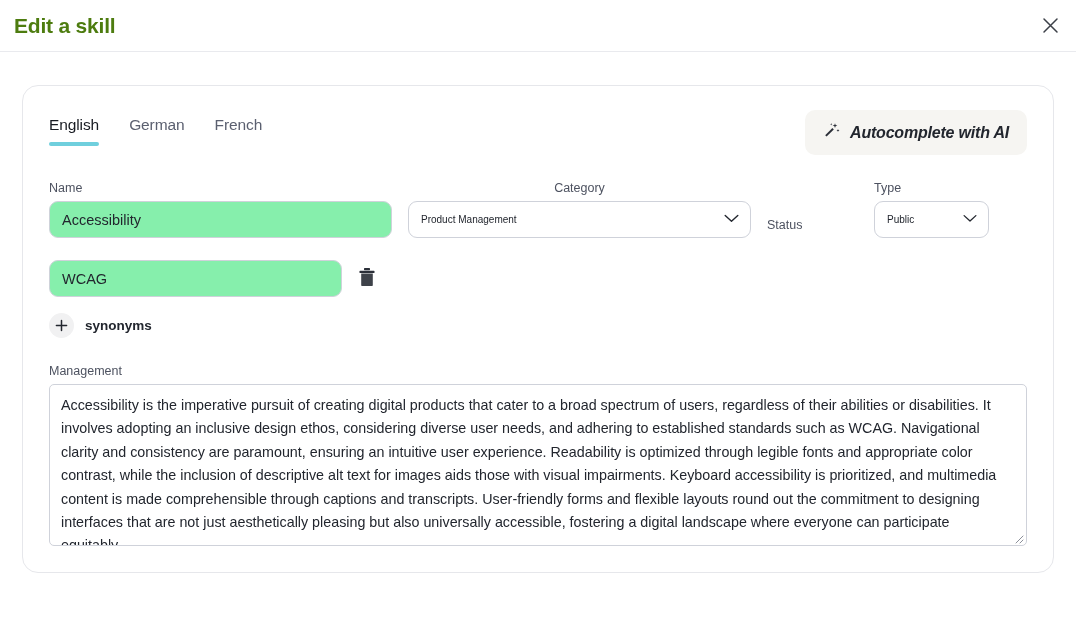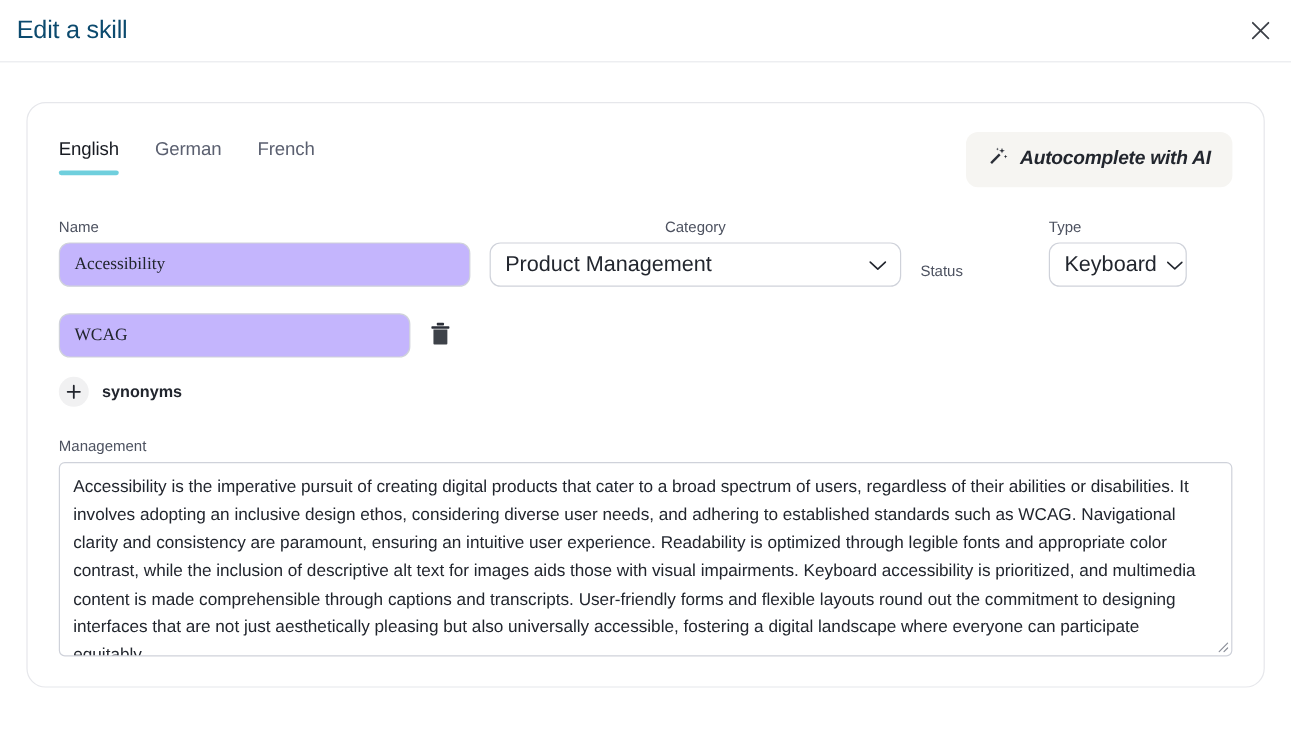--- a/index.html
+++ b/index.html
@@ -20,23 +20,23 @@
   .modal-header {
     position: relative;
     height: 52px;
     border-bottom: 1px solid #e9eaee;
     display: flex;
     align-items: center;
     padding: 0 14px 0 14px;
   }
   .modal-title {
     font-size: 21px;
-    font-weight: normal;
+    font-weight: bold;
     letter-spacing: -0.2px;
-    color: #0c4a6e;
+    color: #4d7c0f;
     text-align: center;
   }
   .close-btn {
     position: absolute;
     right: 12px;
     top: 50%;
     transform: translateY(-50%);
     width: 28px;
     height: 28px;
     display: flex;
@@ -129,37 +129,37 @@
   .fld-category { width: 343px; text-align: center; }
   .fld-status { width: 91px; }
   .fld-type { width: 115px; }
 
   .text-input {
     width: 100%;
     height: 37px;
     border: 1px solid #cfd2da;
     border-radius: 9px;
     padding: 0 12px;
-    font-family: Liberation Serif, serif;
+    font-family: Liberation Sans, sans-serif;
     font-size: 14.5px;
     color: #22262e;
-    background: #c4b5fd;
+    background: #86efac;
     outline: none;
   }
   .select-box {
     width: 100%;
     height: 37px;
     border: 1px solid #cfd2da;
     border-radius: 9px;
     padding: 0 11px 0 12px;
     display: flex;
     align-items: center;
     justify-content: space-between;
     gap: 8px;
-    font-size: 18px;
+    font-size: 10px;
     color: #22262e;
     background: #fff;
     cursor: pointer;
     white-space: nowrap;
   }
   .chev { flex: none; display: block; }
 
   
   .syn-row {
     display: flex;
@@ -288,21 +288,21 @@
         </div>
       </div>
 
       <div class="fld fld-status">
         <label class="field-label">Status</label>
       </div>
 
       <div class="fld fld-type">
         <label class="field-label">Type</label>
         <div class="select-box">
-          <span>Keyboard</span>
+          <span>Public</span>
           <span class="chev">
             <svg width="14" height="9" viewBox="0 0 15 9" fill="none">
               <path d="M1.2 1.4 L7.5 7.2 L13.8 1.4" stroke="#22262e" stroke-width="1.4" stroke-linecap="round" stroke-linejoin="round"></path>
             </svg>
           </span>
         </div>
       </div>
     </div>
 
     <div class="syn-row">

